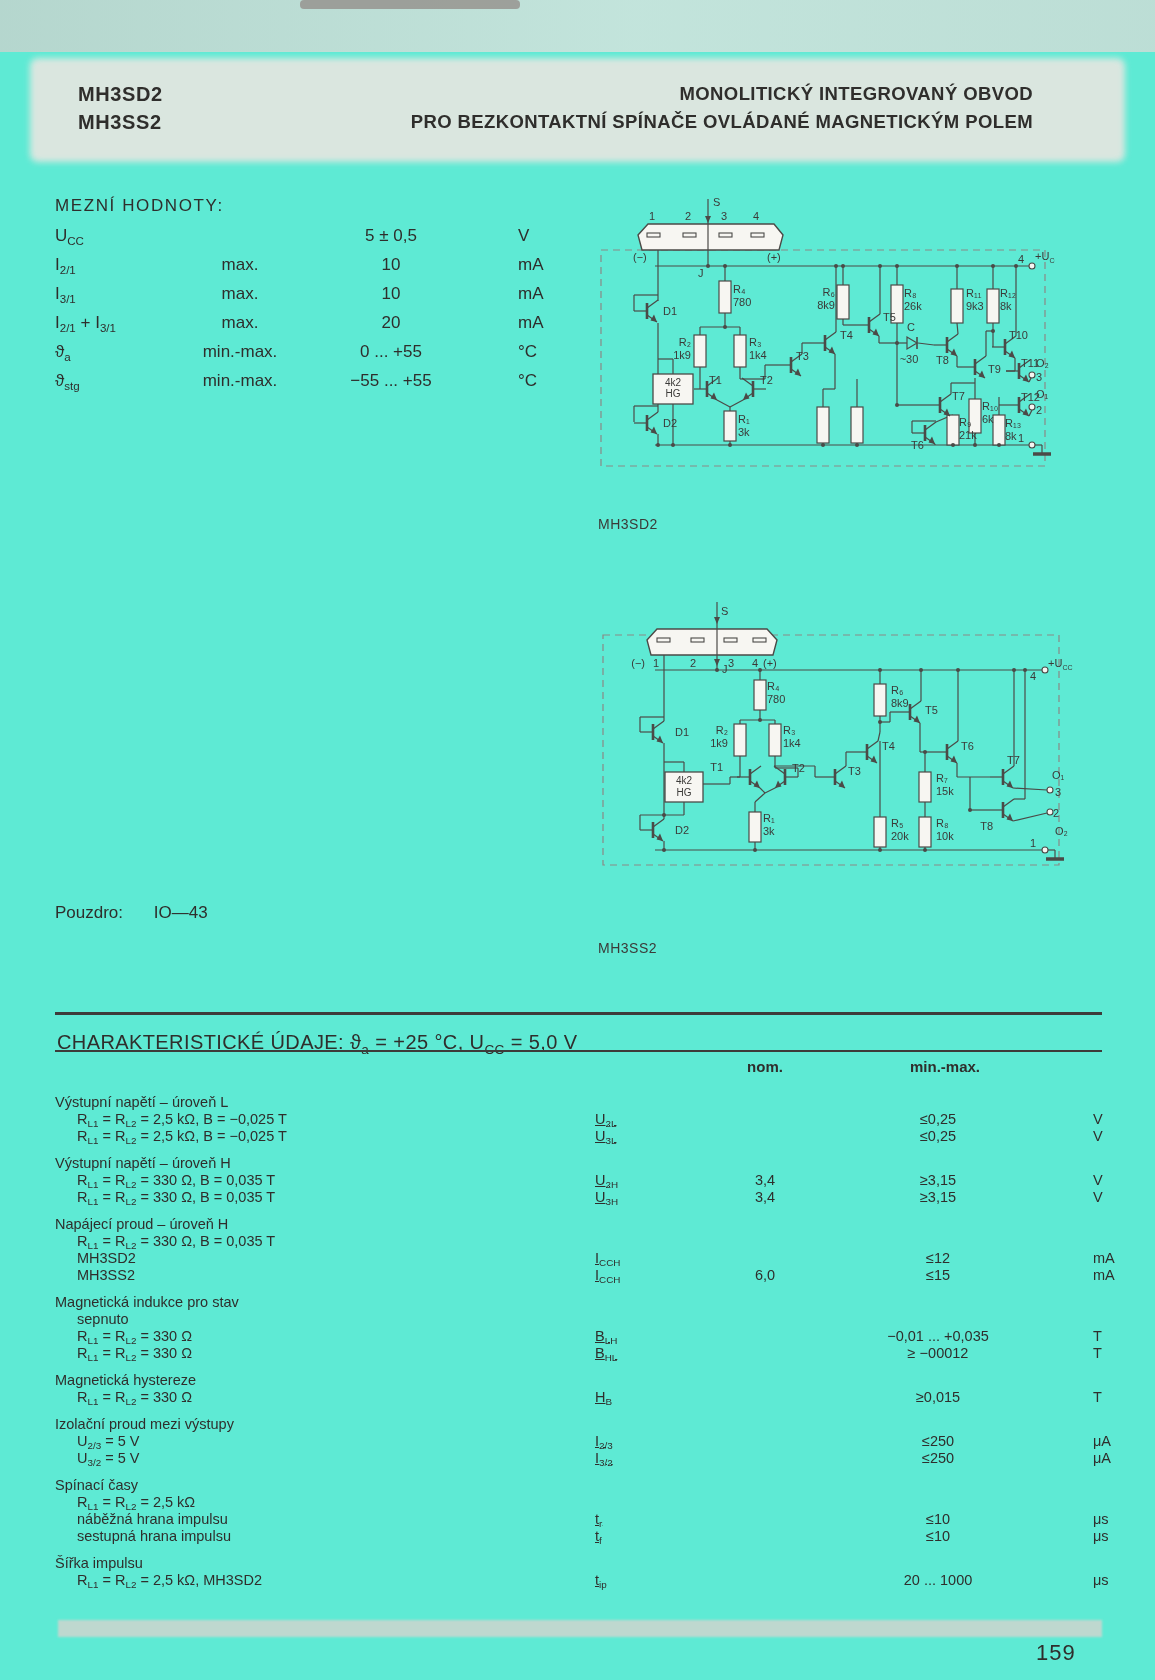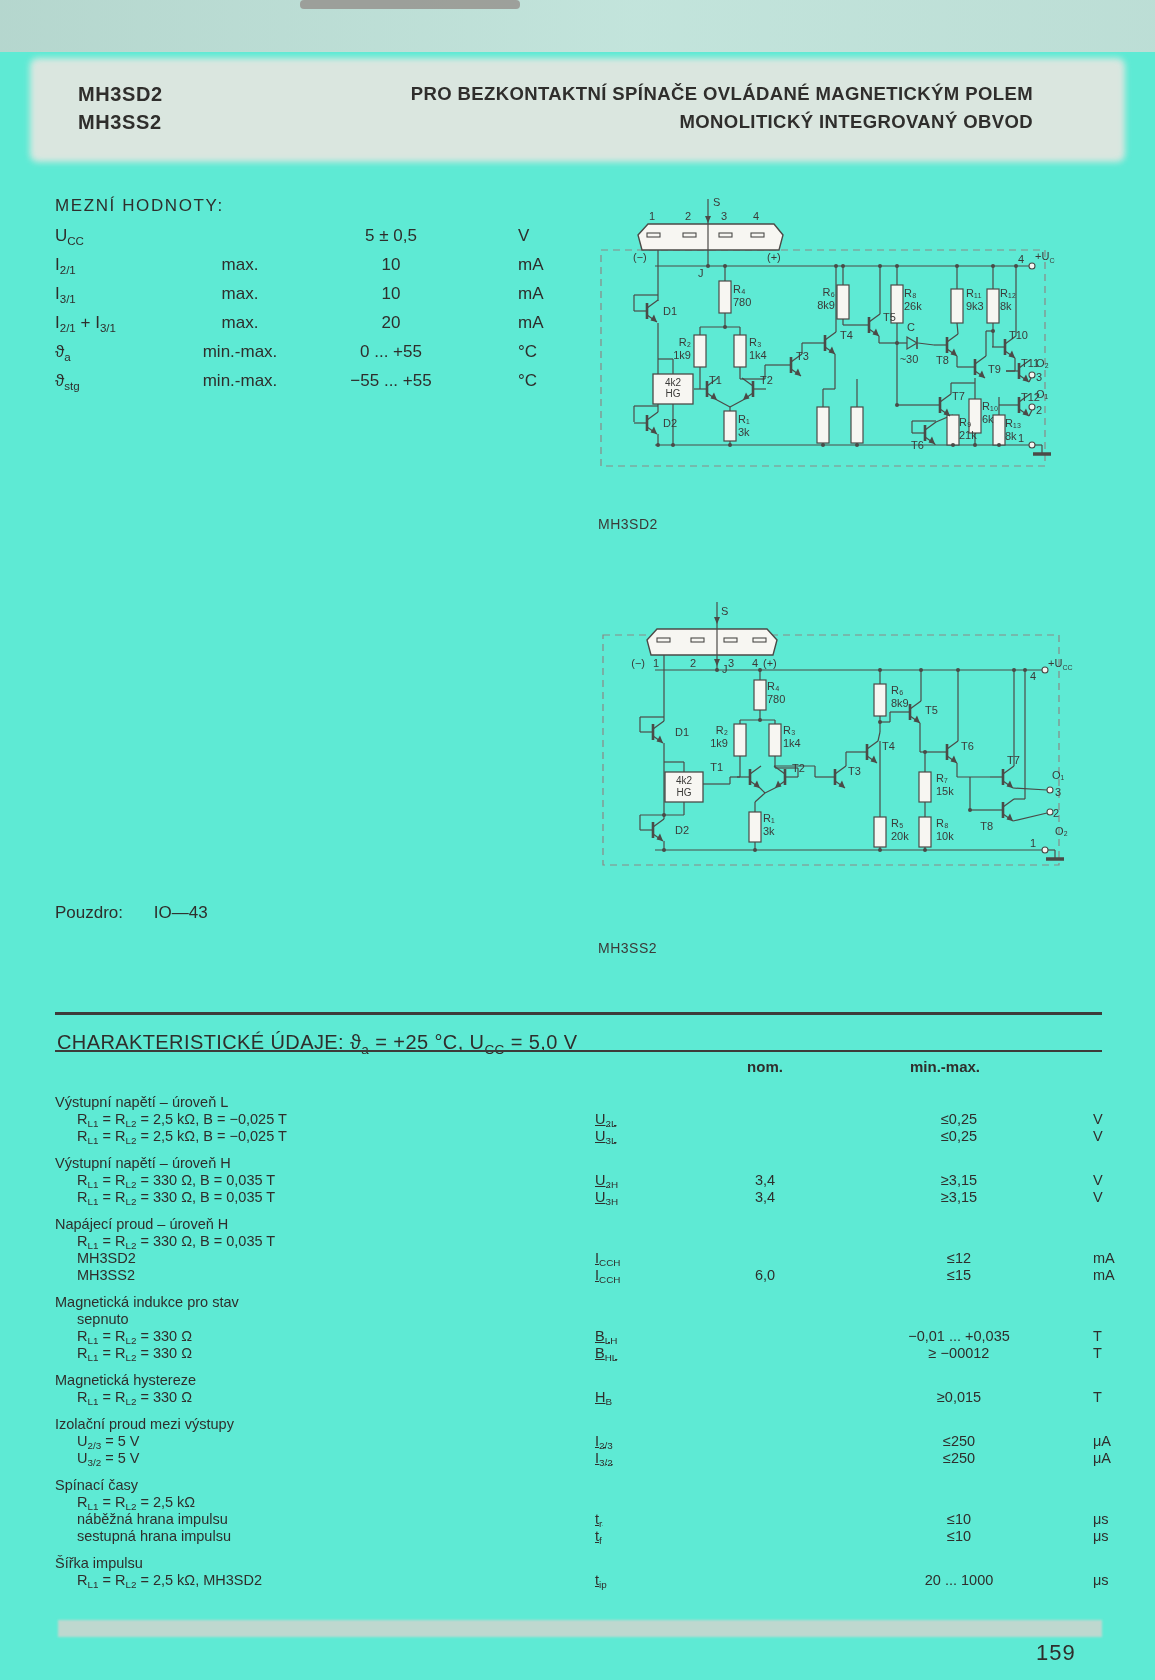--- a/index.html
+++ b/index.html
@@ -24,41 +24,41 @@
   .rule{position:absolute;left:55px;width:1047px;background:#3d3c3a;}
   .char-head{position:absolute;left:57px;top:1031px;font-size:20px;letter-spacing:.4px;}
   .colhdr{position:absolute;top:1058px;font-weight:bold;font-size:15px;text-align:center;}
   .chars{position:absolute;left:55px;top:1084px;width:1075px;font-size:14.5px;}
   .crow{position:relative;height:17px;}
   .crow.group{margin-top:10px;}
   .crow .lbl{position:absolute;left:0;white-space:nowrap;}
   .crow .lbl.indent{left:22px;}
   .crow .csym{position:absolute;left:540px;text-decoration:underline;}
   .crow .cnom{position:absolute;left:660px;width:100px;text-align:center;}
-  .crow .crange{position:absolute;left:809px;width:190px;text-align:center;}
+  .crow .crange{position:absolute;left:788px;width:190px;text-align:center;}
   .crow .cunit{position:absolute;left:1038px;}
   .pagenum{position:absolute;left:1036px;top:1640px;font-size:22px;letter-spacing:1px;}
 </style>
 </head>
 <body>
 
 <div class="page">
 
   <div class="art" style="left:0;top:0;width:1155px;height:52px;background:linear-gradient(90deg,#d2d0cc,#e4e2de 55%,#dcdad6);opacity:.75;"></div>
   <div class="art" style="left:300px;top:0;width:220px;height:9px;background:#96948f;opacity:.85;border-radius:4px;"></div>
   <div class="art" style="left:30px;top:58px;width:1095px;height:104px;background:#e8e6e1;opacity:.9;filter:blur(3px);border-radius:8px;"></div>
   <div class="art" style="left:58px;top:1620px;width:1044px;height:17px;background:#d6d4cf;opacity:.8;filter:blur(1px);"></div>
 
   <div class="hdr-parts">
     <div>MH3SD2</div>
     <div>MH3SS2</div>
   </div>
   <div class="titles">
+    <div>MONOLITICKÝ INTEGROVANÝ OBVOD</div>
     <div>PRO BEZKONTAKTNÍ SPÍNAČE OVLÁDANÉ MAGNETICKÝM POLEM</div>
-    <div>MONOLITICKÝ INTEGROVANÝ OBVOD</div>
   </div>
 
   <div class="limits">
     <div class="limits-heading">MEZNÍ HODNOTY:</div>
     <div id="limits-rows">
         <div class="lrow">
           <span class="sym">U<sub>CC</sub></span>
           <span class="cond"></span>
           <span class="val">5 ± 0,5</span>
           <span class="unit">V</span>

